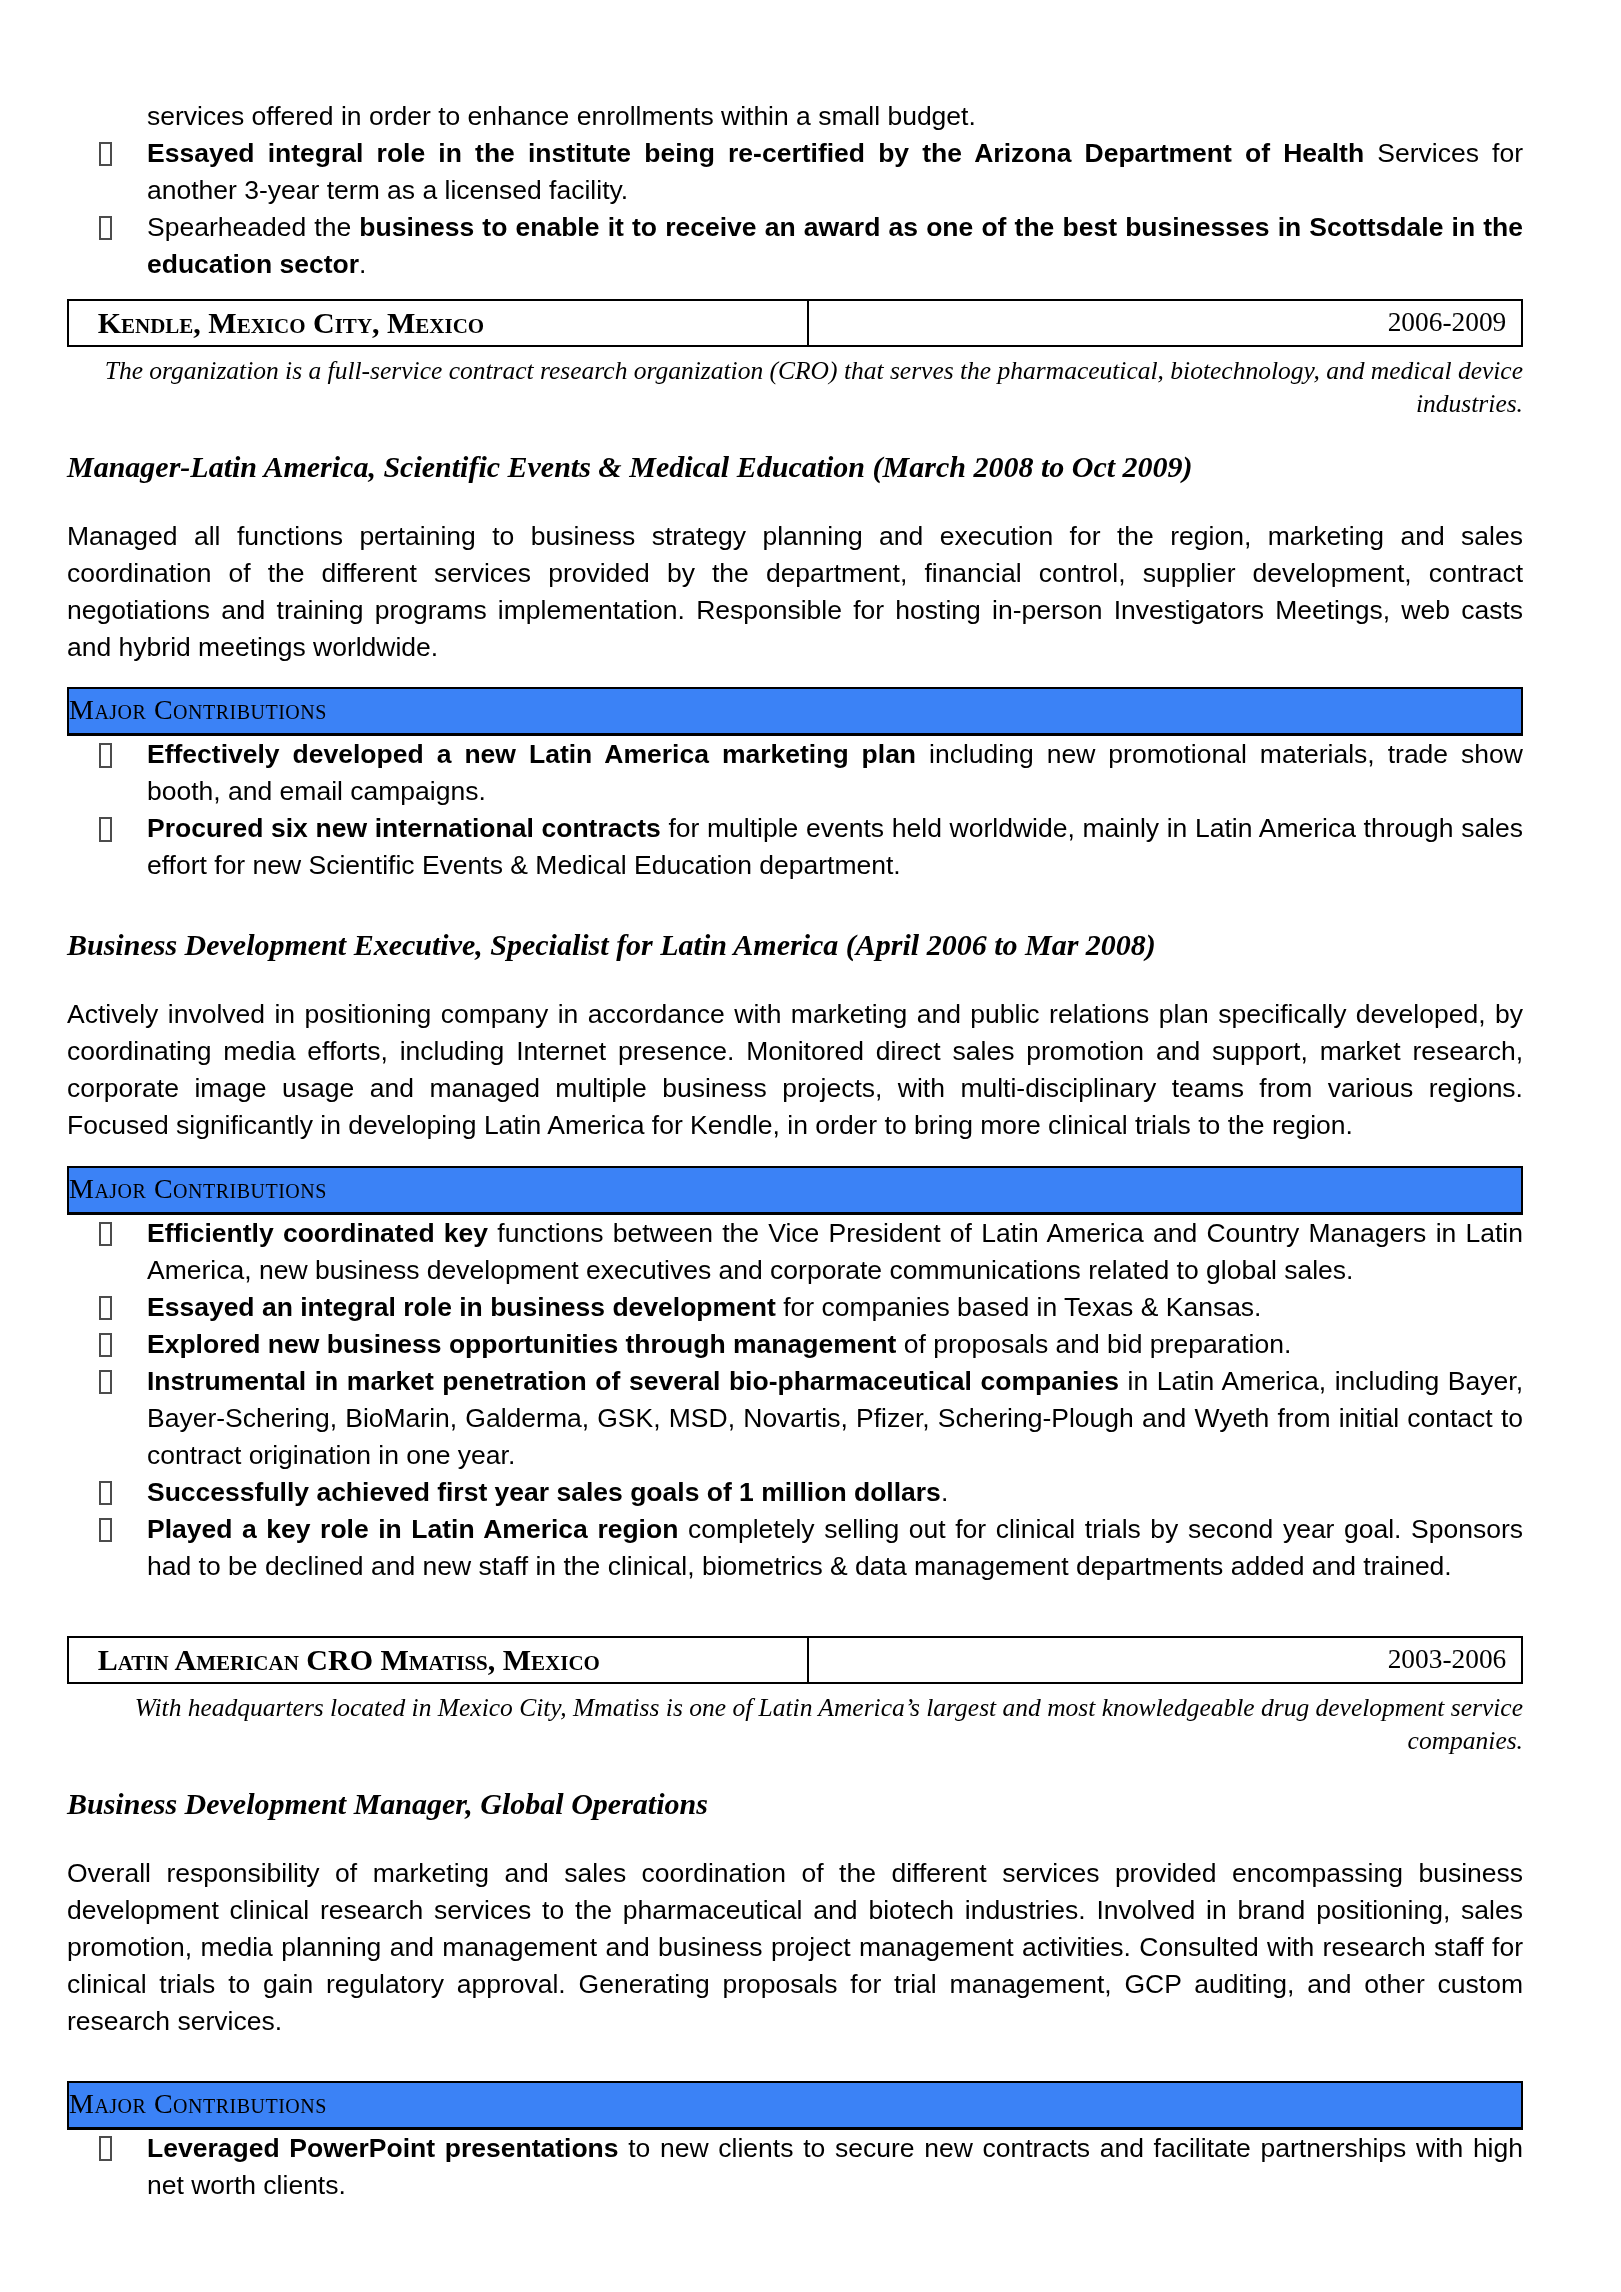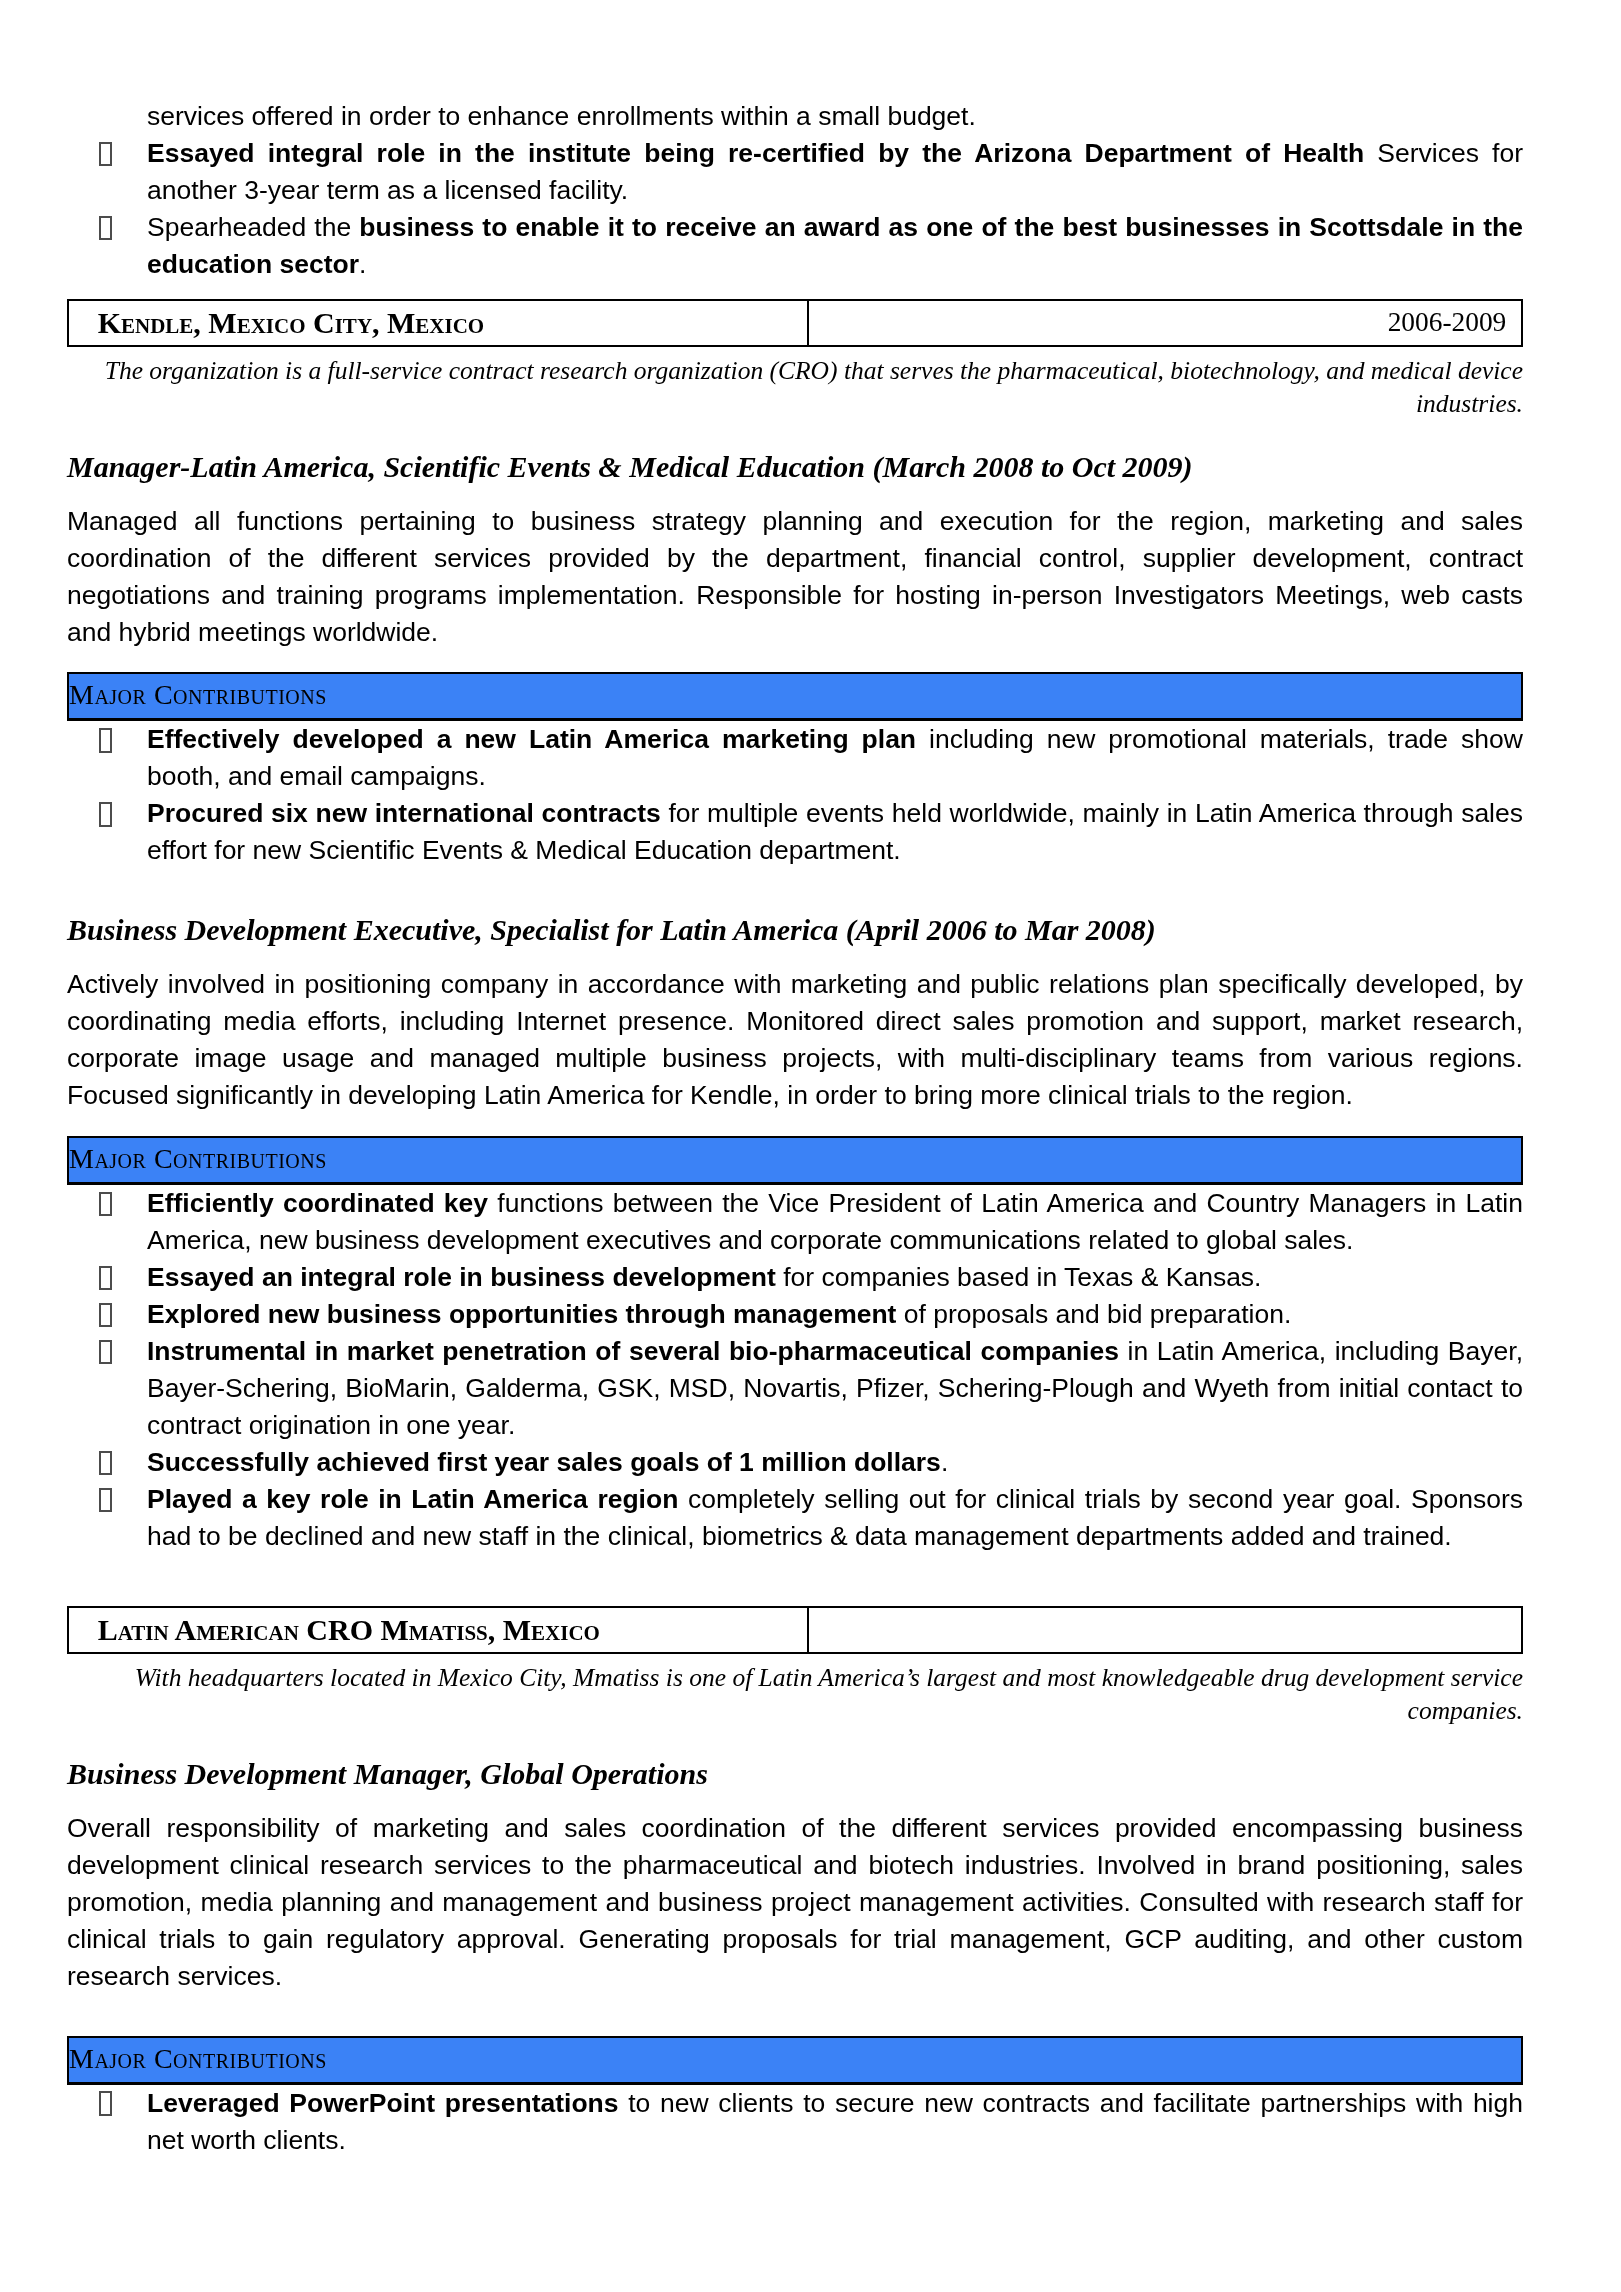--- a/index.html
+++ b/index.html
@@ -46,21 +46,21 @@
   .emp-desc{
     margin-top:6.9px;
     font-family:"Liberation Serif",serif;font-style:italic;
     font-size:25.5px;line-height:33px;text-align:right;
   }
   .role-title{
     margin-top:26.5px;
     font-family:"Liberation Serif",serif;font-style:italic;font-weight:bold;
     font-size:30px;line-height:39px;
   }
-  .role-summary{margin-top:17px;}
+  .role-summary{margin-top:32px;}
   .contrib-band{
     margin-top:21.6px;
     background:#3b82f6;border:2px solid #000;border-bottom-width:3.9px;
     text-align:left;padding:2.9px 0 5.9px 0;
     font-family:"Liberation Serif",serif;font-variant:small-caps;
     font-size:28px;line-height:35px;letter-spacing:0.5px;
   }
   .contrib-list{margin-top:24.5px;}
   .gap-lg{margin-top:41px;}
   .gap-xl{margin-top:51px;}
@@ -104,20 +104,21 @@
     <li><span class="b">Efficiently coordinated key</span><span> functions between the Vice President of Latin America and Country Managers in Latin America, new business development executives and corporate communications related to global sales.</span></li>
     <li><span class="b">Essayed an integral role in business development</span><span> for companies based in Texas &amp; Kansas.</span></li>
     <li><span class="b">Explored new business opportunities through management</span><span> of proposals and bid preparation.</span></li>
     <li><span class="b">Instrumental in market penetration of several bio-pharmaceutical companies</span><span> in Latin America, including Bayer, Bayer-Schering, BioMarin, Galderma, GSK, MSD, Novartis, Pfizer, Schering-Plough and Wyeth from initial contact to contract origination in one year.</span></li>
     <li><span class="b">Successfully achieved first year sales goals of 1 million dollars</span><span>.</span></li>
     <li><span class="b">Played a key role in Latin America region</span><span> completely selling out for clinical trials by second year goal. Sponsors had to be declined and new staff in the clinical, biometrics &amp; data management departments added and trained.</span></li>
   </ul>
 
   <div class="emp-table gap-xl">
     <div class="emp-name">Latin American CRO Mmatiss, Mexico</div>
+    <div class="emp-period">2003-2006</div>
   </div>
   <div class="emp-desc">With headquarters located in Mexico City, Mmatiss is one of Latin America’s largest and most knowledgeable drug development service companies.</div>
 
   <div class="role-title">Business Development Manager, Global Operations</div>
   <div class="body-text role-summary">Overall responsibility of marketing and sales coordination of the different services provided encompassing business development clinical research services to the pharmaceutical and biotech industries. Involved in brand positioning, sales promotion, media planning and management and business project management activities. Consulted with research staff for clinical trials to gain regulatory approval. Generating proposals for trial management, GCP auditing, and other custom research services.</div>
 
   <div class="contrib-band gap-lg">
     <span>Major Contributions</span>
   </div>
   <ul class="bullets contrib-list">

